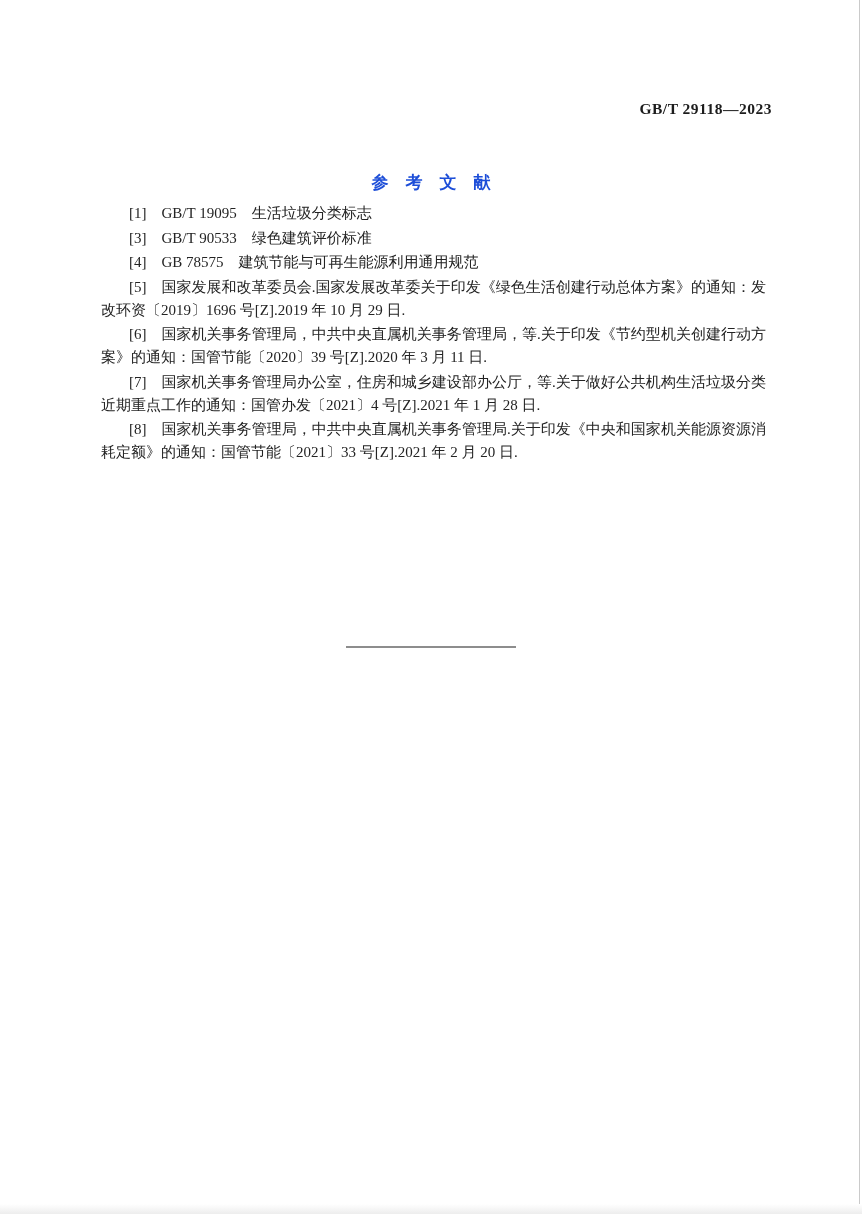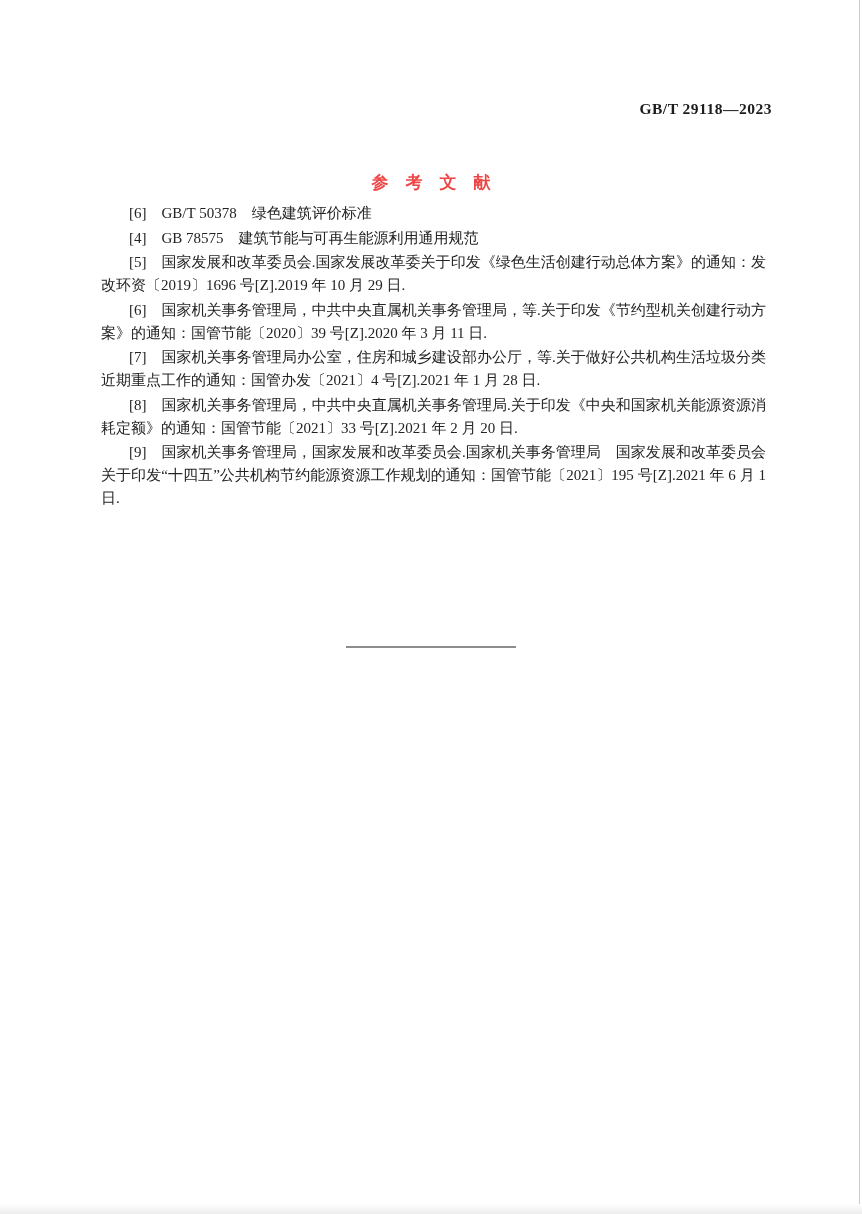--- a/index.html
+++ b/index.html
@@ -47,21 +47,21 @@
   .doc-title {
     position: absolute;
     top: 171px;
     left: 0;
     right: 0;
     text-align: center;
     font-size: 17px;
     font-weight: bold;
     letter-spacing: 17px;
     text-indent: 17px; 
-    color: #ef4444;
+    color: #1d4ed8;
   }
   .refs {
     position: absolute;
     top: 202px;
     left: 101px;
     width: 665px;
     font-size: 15px;
     line-height: 23px;
     text-align: justify;
   }
@@ -85,27 +85,27 @@
 </head>
 <body>
 
 <div class="page">
 
   <div class="std-number">GB/T 29118—2023</div>
 
   <div class="doc-title">参考文献</div>
 
   <div class="refs">
-    <p>[6]　GB/T 50378　绿色建筑评价标准</p>
+    <p>[1]　GB/T 19095　生活垃圾分类标志</p>
+    <p>[3]　GB/T 90533　绿色建筑评价标准</p>
     <p>[4]　GB 78575　建筑节能与可再生能源利用通用规范</p>
     <p>[5]　国家发展和改革委员会.国家发展改革委关于印发《绿色生活创建行动总体方案》的通知：发改环资〔2019〕1696 号[Z].2019 年 10 月 29 日.</p>
     <p>[6]　国家机关事务管理局，中共中央直属机关事务管理局，等.关于印发《节约型机关创建行动方案》的通知：国管节能〔2020〕39 号[Z].2020 年 3 月 11 日.</p>
     <p>[7]　国家机关事务管理局办公室，住房和城乡建设部办公厅，等.关于做好公共机构生活垃圾分类近期重点工作的通知：国管办发〔2021〕4 号[Z].2021 年 1 月 28 日.</p>
     <p>[8]　国家机关事务管理局，中共中央直属机关事务管理局.关于印发《中央和国家机关能源资源消耗定额》的通知：国管节能〔2021〕33 号[Z].2021 年 2 月 20 日.</p>
-    <p>[9]　国家机关事务管理局，国家发展和改革委员会.国家机关事务管理局　国家发展和改革委员会关于印发“十四五”公共机构节约能源资源工作规划的通知：国管节能〔2021〕195 号[Z].2021 年 6 月 1 日.</p>
   </div>
 
   <div class="end-rule-wrap">
     <div class="end-rule"></div>
   </div>
 
   <div class="edge-right"></div>
   <div class="edge-bottom"></div>
 
 </div>

